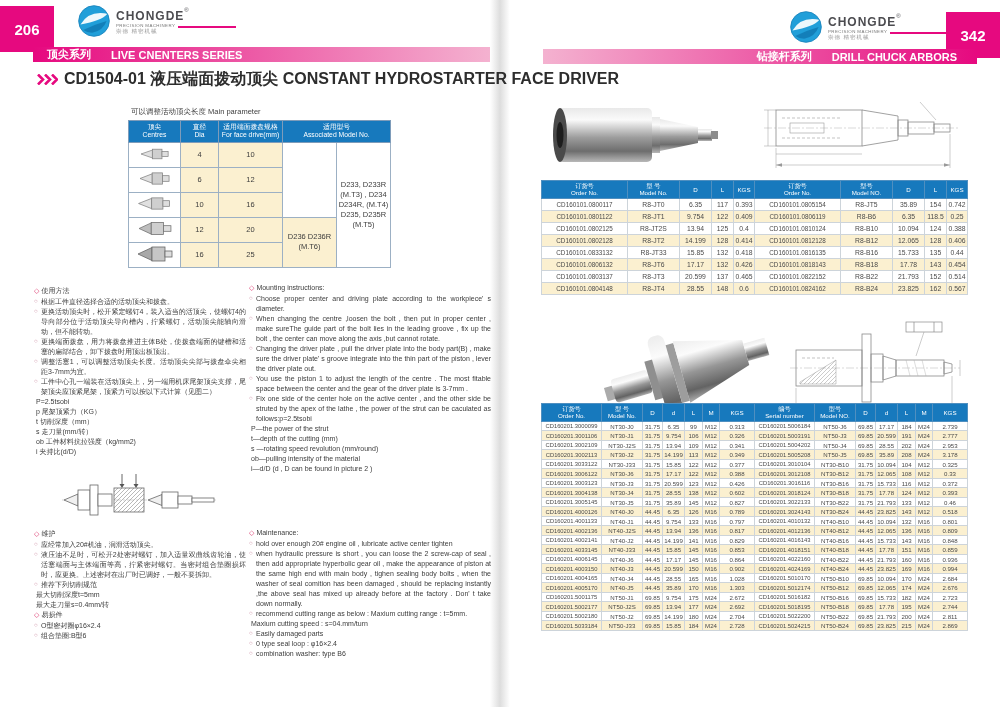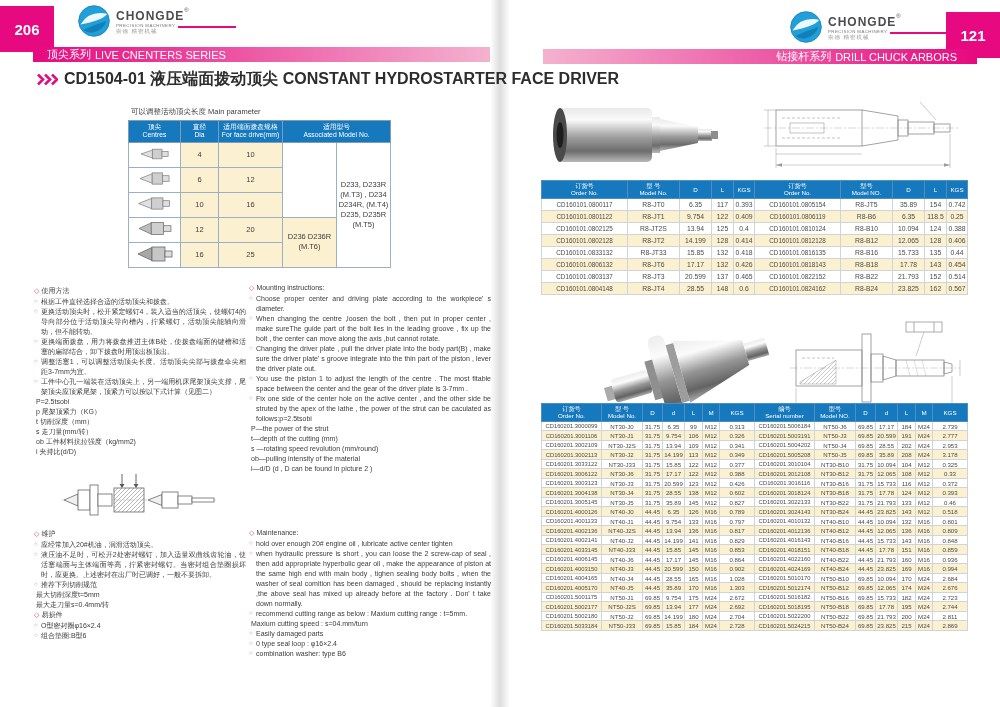--- a/index.html
+++ b/index.html
@@ -16,22 +16,22 @@
   .logo-left{left:76px;top:3px}
   .logo-right{left:788px;top:9px}
   .globe{width:36px;height:36px}
   .logo-txt{display:flex;flex-direction:column;line-height:1.05}
   .brand{font-size:12px;font-weight:bold;color:#4c4c50;letter-spacing:1px}
   .reg{font-size:6px;vertical-align:top;color:#4c4c50}
   .tag-row{display:flex;align-items:center;gap:3px}
   .tagline{font-size:4.4px;color:#777;letter-spacing:.4px;white-space:nowrap}
   .tagline-line{height:2px;width:58px;background:#e6097f}
   .cnname{font-size:5.5px;color:#9b9b9b;letter-spacing:1px}
-  .banner{position:absolute;height:15px;display:flex;align-items:center;gap:4px;
-          color:#fff;font-weight:normal;font-size:11px;white-space:nowrap}
+  .banner{position:absolute;height:15px;display:flex;align-items:center;gap:20px;
+          color:#fff;font-weight:bold;font-size:11px;white-space:nowrap}
   .banner-left{left:33px;top:47px;width:457px;background:linear-gradient(90deg,#e6097f,#f4b2d0);padding-left:14px}
   .banner-right{left:543px;top:49px;width:434px;background:linear-gradient(90deg,#f4b2d0,#e6097f);justify-content:flex-end;padding-right:20px}
   .sec-title{position:absolute;display:flex;align-items:center;gap:6px;font-size:16px;font-weight:bold;color:#2d2d2d;white-space:nowrap}
   .chev{flex:0 0 auto}
   
   .param-caption{position:absolute;left:131px;top:107px;font-size:7.5px;color:#3f3f3f}
   .param-table{position:absolute;left:128px;top:120px;width:262px;border-collapse:collapse;table-layout:fixed}
   .param-table th{background:#1779bd;color:#fff;font-size:6.8px;font-weight:normal;
                   border:1px solid #7e9cba;padding:2px 0;line-height:1.25;text-align:center}
   .param-table td{border:1px solid #9cb0c4;font-size:7.5px;color:#3c3c3c;text-align:center;height:25px;padding:1px}
@@ -263,21 +263,21 @@
     <div>
         <div class="plain-line">Maxium cutting speed : s=04.mm/turn</div>
       </div>
     <div>
         <div class="bullet-item"><span class="bmark">○</span><span>Easily damaged parts</span></div>
         <div class="bullet-item"><span class="bmark">○</span><span>0 type seal loop : φ16×2.4</span></div>
         <div class="bullet-item"><span class="bmark">○</span><span>combination washer: type B6</span></div>
       </div>
   </div>
 
-  <div class="pagenum pn-right">121</div>
+  <div class="pagenum pn-right">342</div>
 
   <div class="logo logo-right">
     <svg class="globe" viewBox="0 0 40 40">
       <circle cx="20" cy="20" r="17" fill="#219fd9"></circle>
       <path d="M5 24 Q14 8 35 12 Q28 20 5 24 Z" fill="#ffffff" opacity="0.92"></path>
       <path d="M8 30 Q20 24 34 20 Q30 31 18 33 Q12 33 8 30 Z" fill="#0c6fa8" opacity="0.65"></path>
       <circle cx="20" cy="20" r="17" fill="none" stroke="#1b85bd" stroke-width="1"></circle>
     </svg>
     <div class="logo-txt">
       <div><span class="brand">CHONGDE</span><span class="reg">®</span></div>

